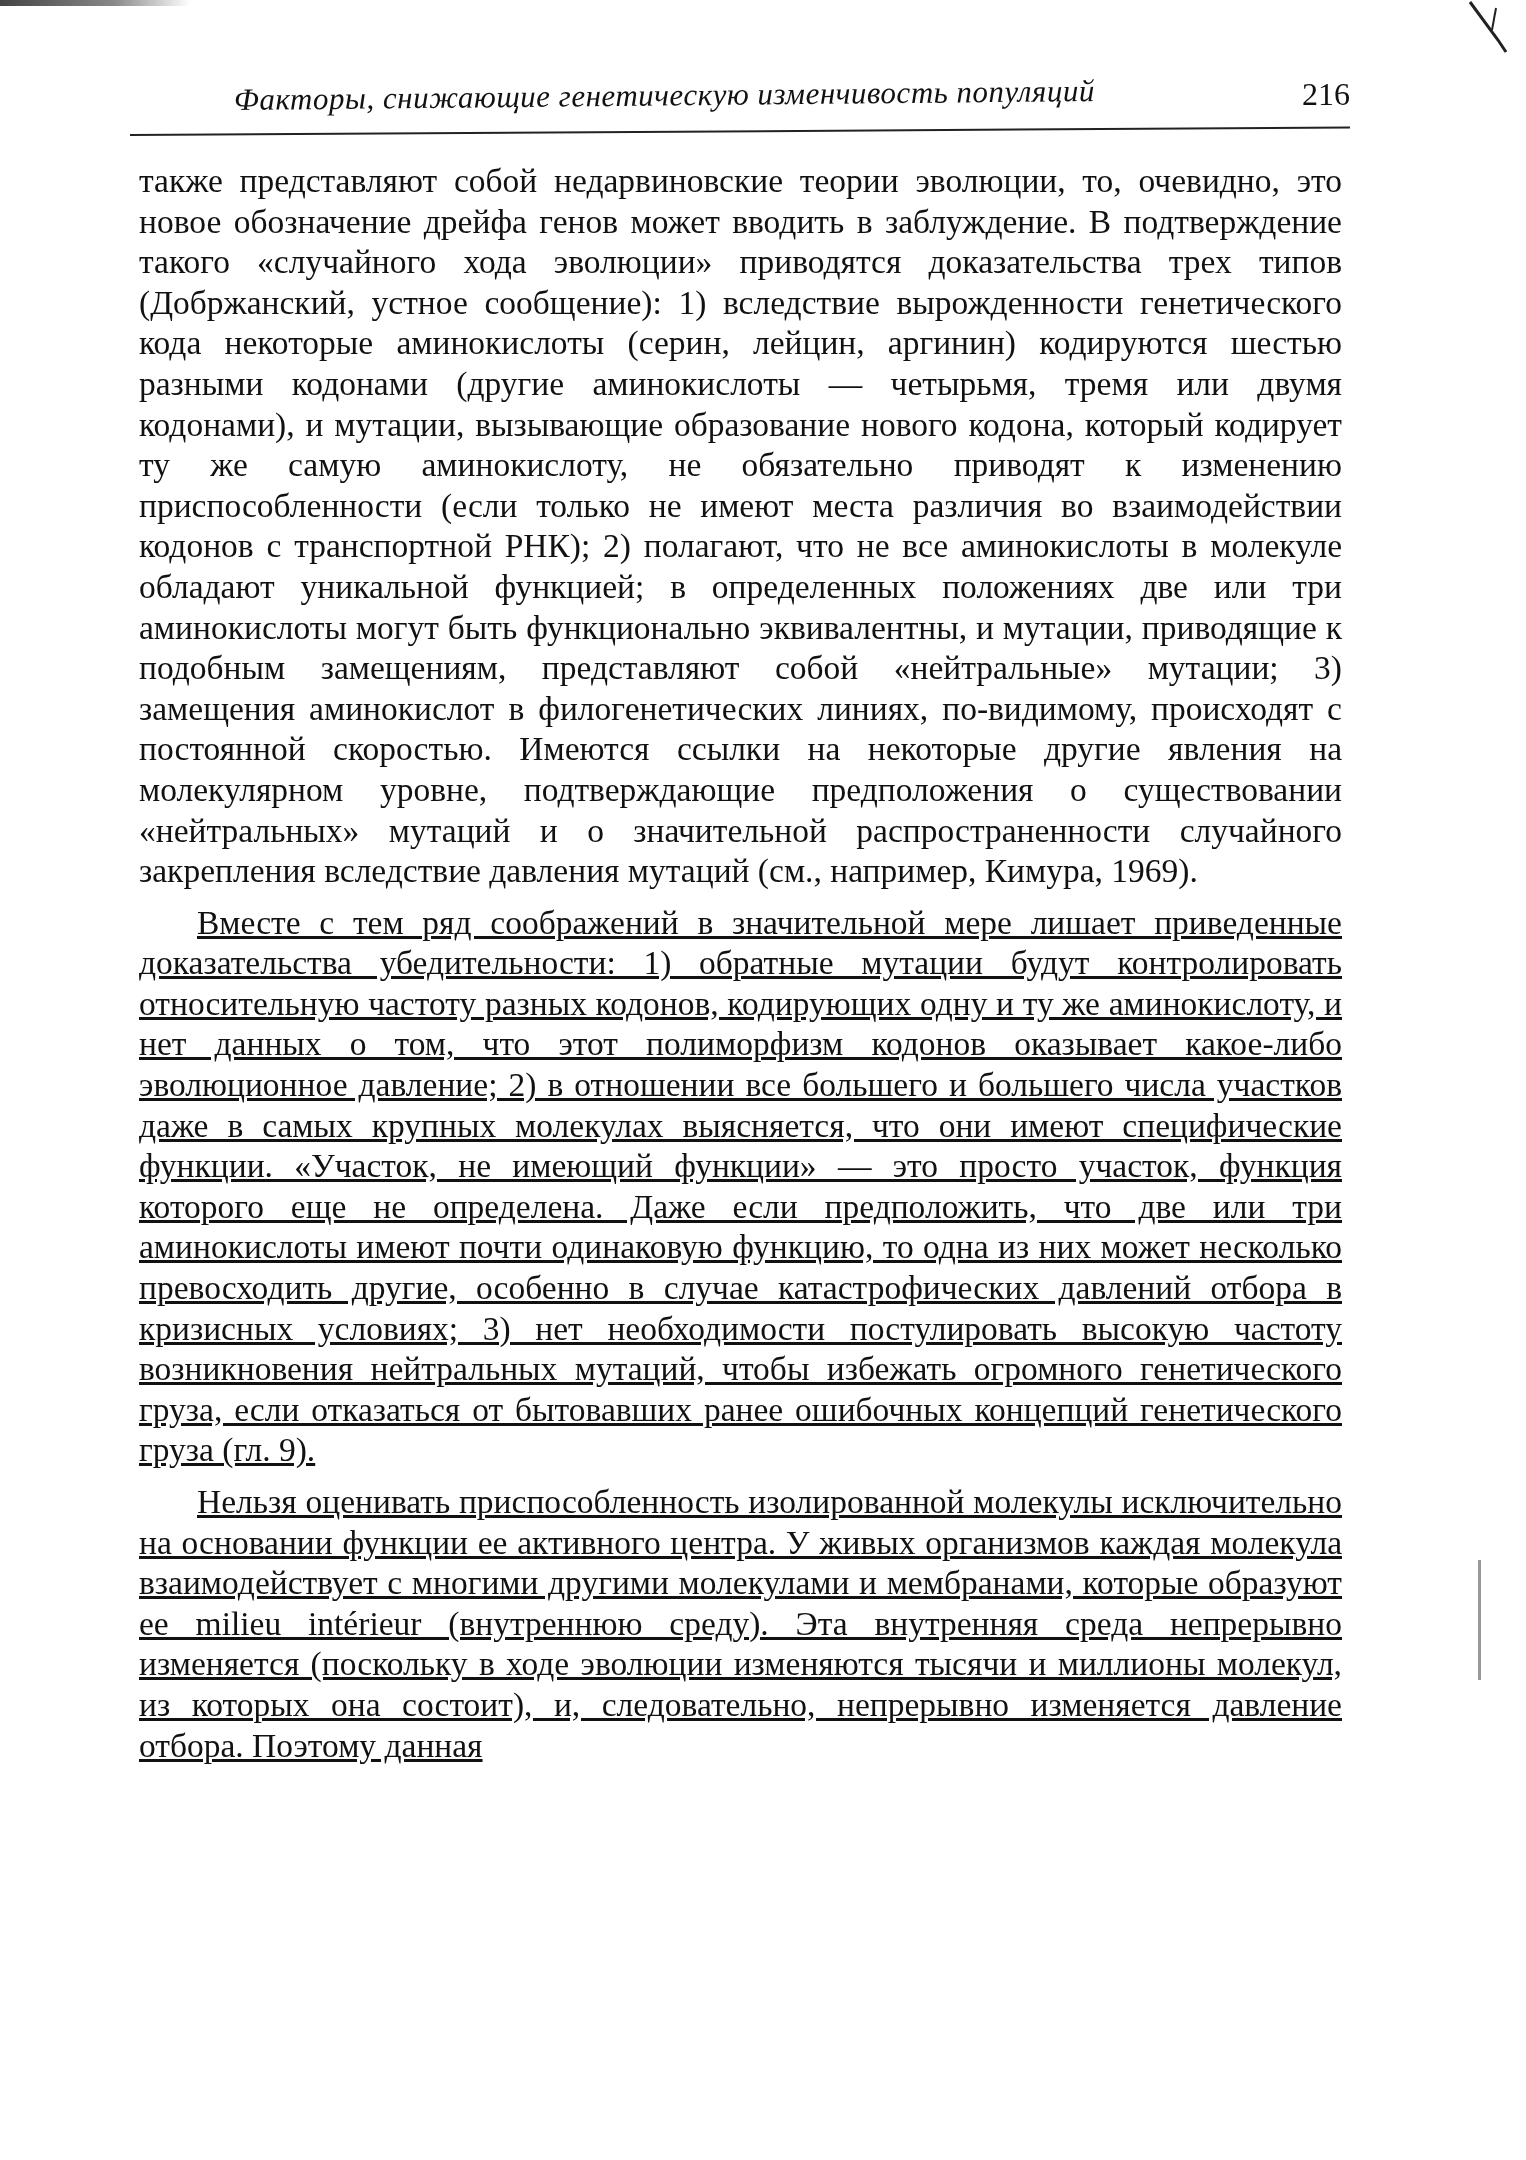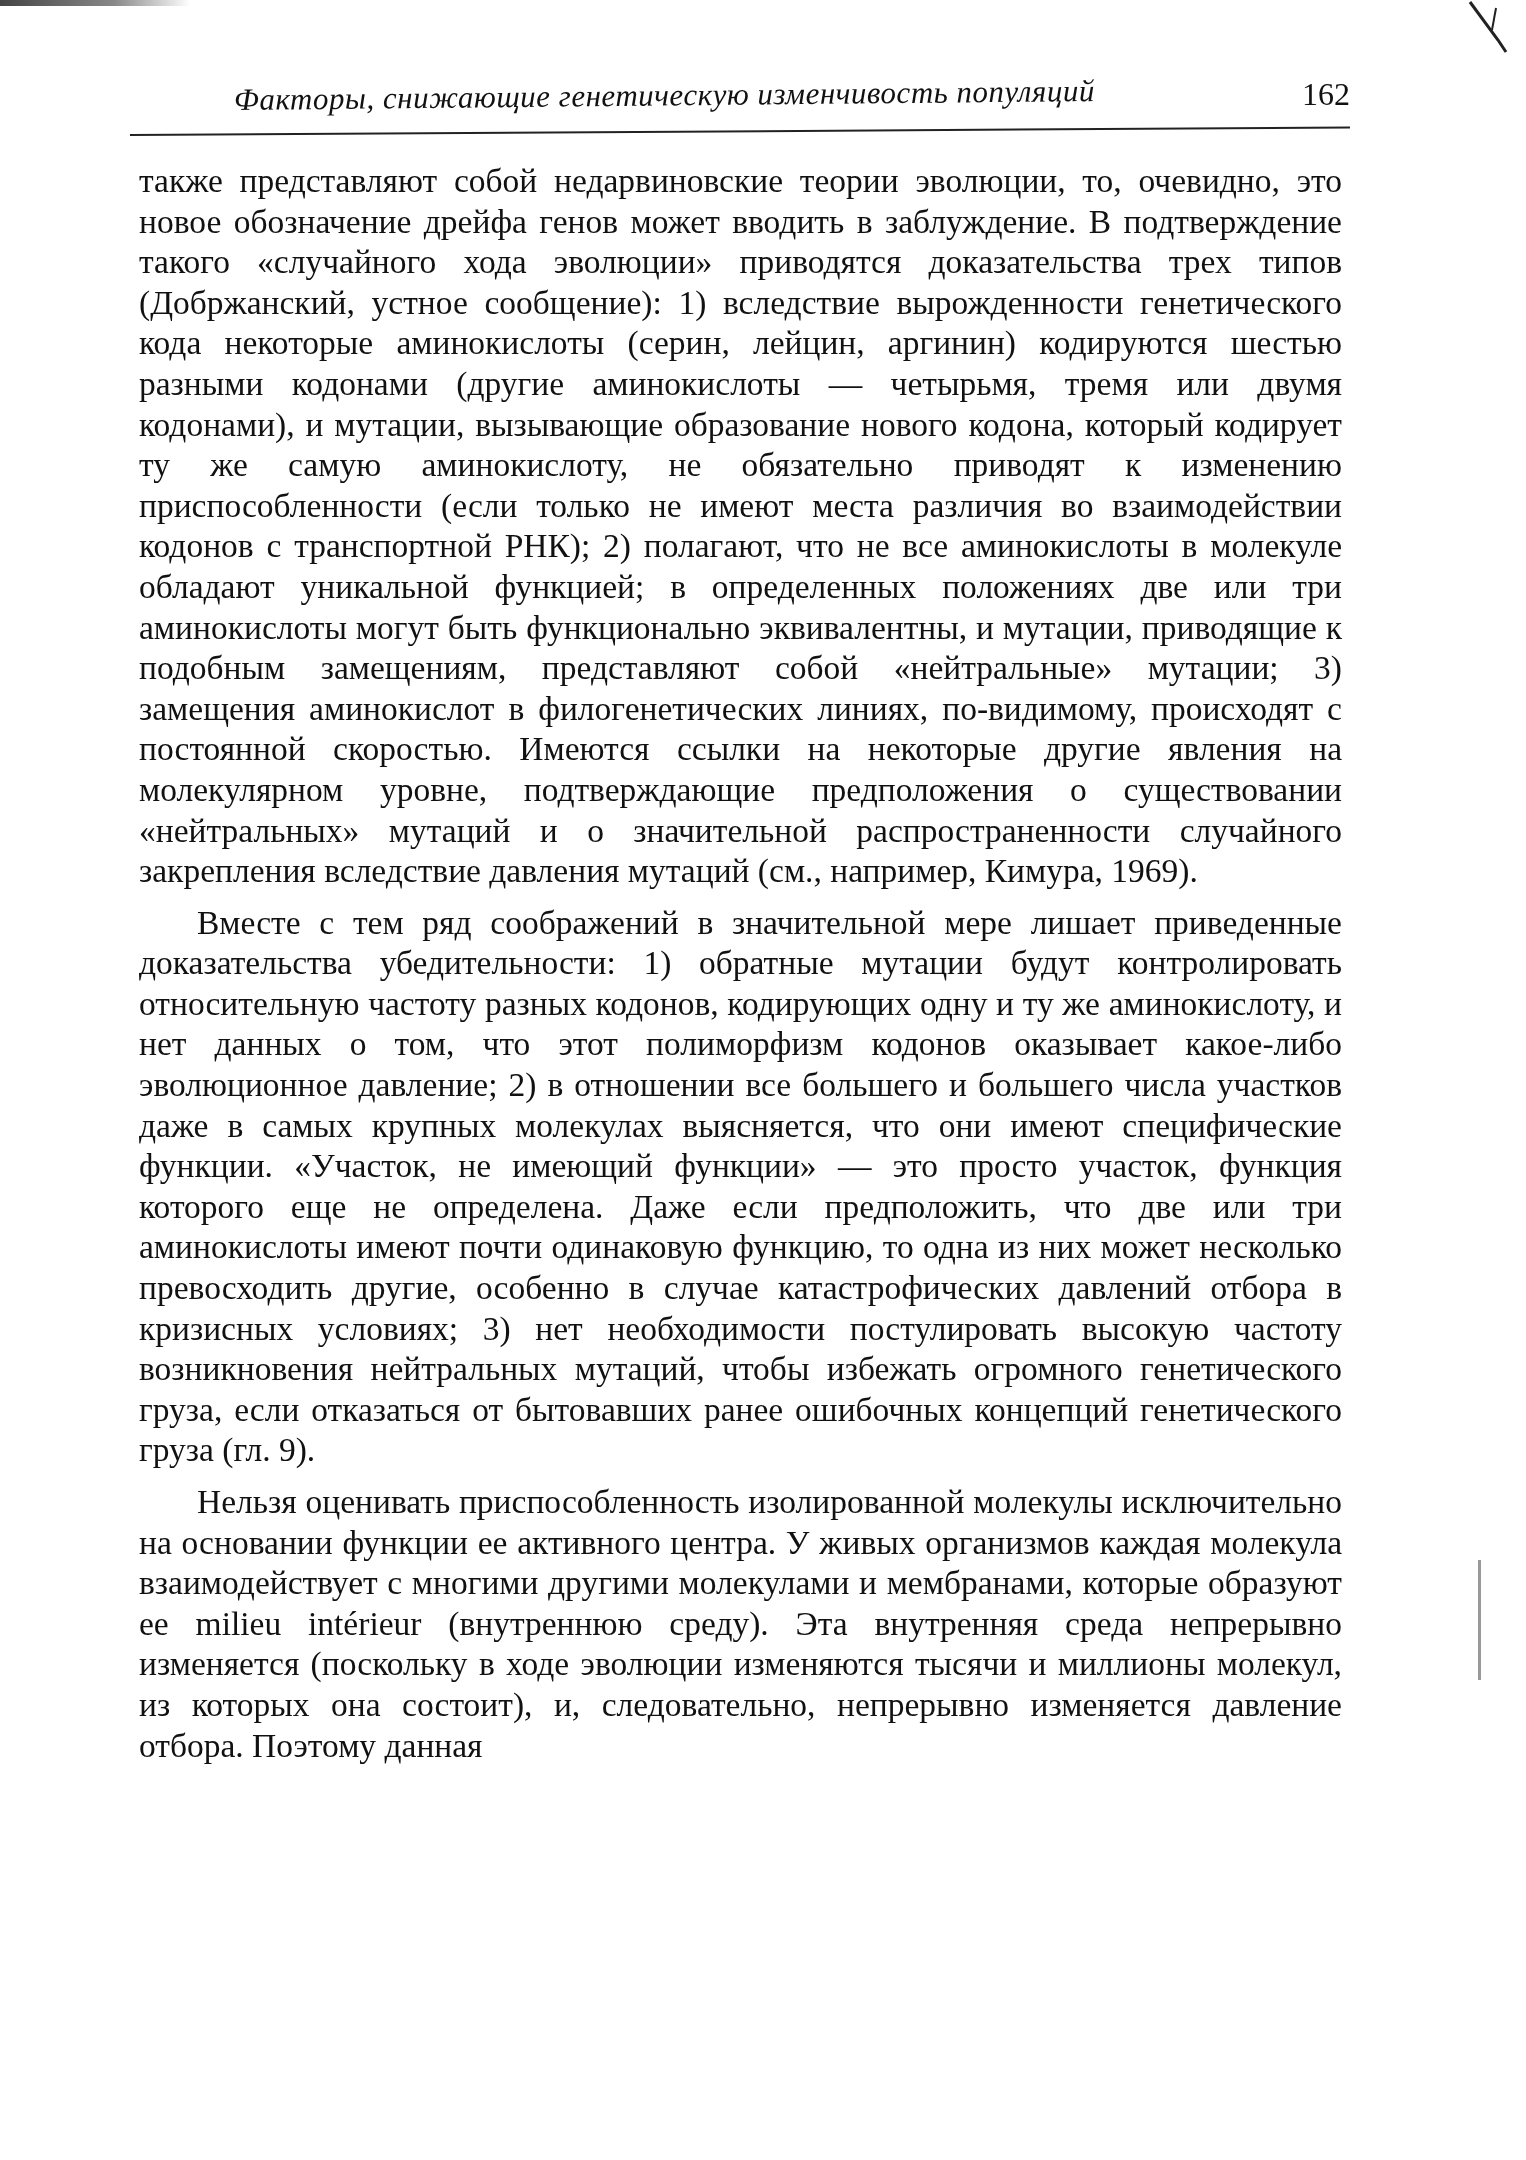--- a/index.html
+++ b/index.html
@@ -30,36 +30,36 @@
   }
   .head-rule {
     position: absolute; left: 0; top: 58px; width: 1220px; height: 2px;
     background: #222; transform: rotate(-0.35deg); transform-origin: left center;
   }
   .text-block {
     position: absolute; left: 128px; top: 150px; width: 1225px;
     font-size: 33.5px; line-height: 40.6px; text-align: justify;
   }
   .text-block p { margin: 11px; text-indent: 0; }
-  .text-block p.indent { text-indent: 58px; }
+  .text-block p.indent { text-indent: 58px; text-decoration: underline; }
   .text-block p + p { margin-top: 0; }
   .speck { position: absolute; background: #555; }
 </style>
 </head>
 <body>
 
 <div class="corner-mark"></div>
 <svg class="corner-slash" viewBox="0 0 40 55">
   <path d="M2 2 L30 40 L38 52" stroke="#222" stroke-width="3" fill="none"></path>
   <path d="M28 8 L24 30" stroke="#222" stroke-width="2" fill="none"></path>
 </svg>
 
 <div class="running-head">
   <span class="running-title">Факторы, снижающие генетическую изменчивость популяций</span>
-  <span class="page-number">162</span>
+  <span class="page-number">216</span>
   <div class="head-rule"></div>
 </div>
 
 <div class="text-block">
   <p>также представляют собой недарвиновские теории эволюции, то, очевидно, это новое обозначение дрейфа генов может вводить в заблуждение. В подтверждение такого «случайного хода эволюции» приводятся доказательства трех типов (Добржанский, устное сообщение): 1) вследствие вырожденности генетического кода некоторые аминокислоты (серин, лейцин, аргинин) кодируются шестью разными кодонами (другие аминокислоты — четырьмя, тремя или двумя кодонами), и мутации, вызывающие образование нового кодона, который кодирует ту же самую аминокислоту, не обязательно приводят к изменению приспособленности (если только не имеют места различия во взаимодействии кодонов с транспортной РНК); 2) полагают, что не все аминокислоты в молекуле обладают уникальной функцией; в определенных положениях две или три аминокислоты могут быть функционально эквивалентны, и мутации, приводящие к подобным замещениям, представляют собой «нейтральные» мутации; 3) замещения аминокислот в филогенетических линиях, по-видимому, происходят с постоянной скоростью. Имеются ссылки на некоторые другие явления на молекулярном уровне, подтверждающие предположения о существовании «нейтральных» мутаций и о значительной распространенности случайного закрепления вследствие давления мутаций (см., например, Кимура, 1969).</p>
   <p class="indent">Вместе с тем ряд соображений в значительной мере лишает приведенные доказательства убедительности: 1) обратные мутации будут контролировать относительную частоту разных кодонов, кодирующих одну и ту же аминокислоту, и нет данных о том, что этот полиморфизм кодонов оказывает какое-либо эволюционное давление; 2) в отношении все большего и большего числа участков даже в самых крупных молекулах выясняется, что они имеют специфические функции. «Участок, не имеющий функции» — это просто участок, функция которого еще не определена. Даже если предположить, что две или три аминокислоты имеют почти одинаковую функцию, то одна из них может несколько превосходить другие, особенно в случае катастрофических давлений отбора в кризисных условиях; 3) нет необходимости постулировать высокую частоту возникновения нейтральных мутаций, чтобы избежать огромного генетического груза, если отказаться от бытовавших ранее ошибочных концепций генетического груза (гл. 9).</p>
   <p class="indent">Нельзя оценивать приспособленность изолированной молекулы исключительно на основании функции ее активного центра. У живых организмов каждая молекула взаимодействует с многими другими молекулами и мембранами, которые образуют ее milieu intérieur (внутреннюю среду). Эта внутренняя среда непрерывно изменяется (поскольку в ходе эволюции изменяются тысячи и миллионы молекул, из которых она состоит), и, следовательно, непрерывно изменяется давление отбора. Поэтому данная</p>
 </div>
 
 <div class="speck" style="left:1478px;top:1560px;width:3px;height:120px;background:#999;"></div>

